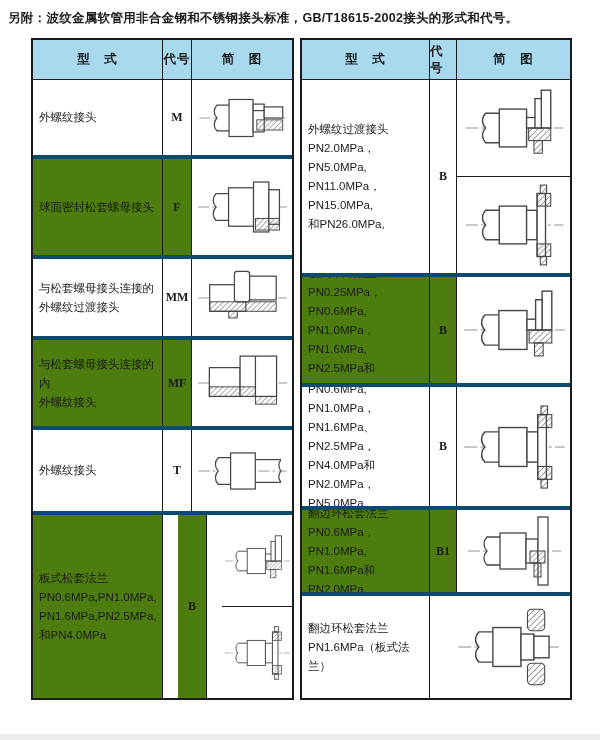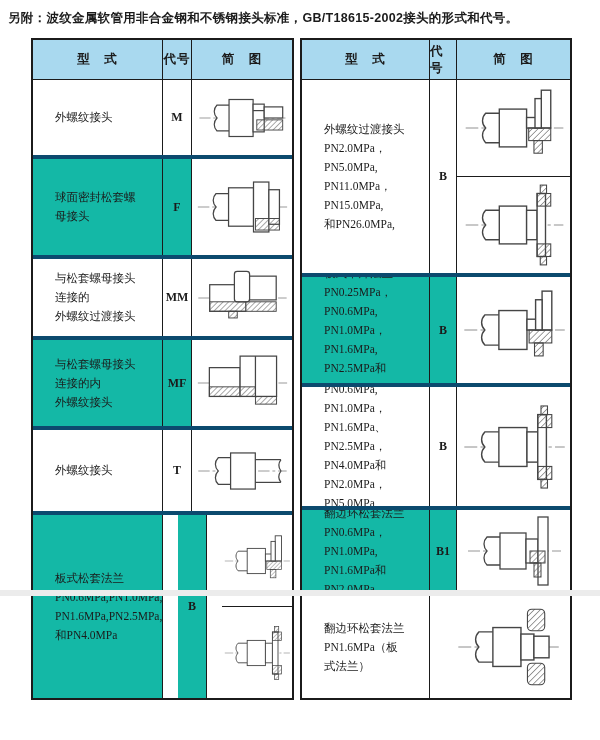--- a/index.html
+++ b/index.html
@@ -1,41 +1,41 @@
 <!DOCTYPE html>
 <html><head>
 <meta charset="utf-8">
 <style>
   html,body{margin:0;padding:0;width:600px;height:740px;background:#fff;overflow:hidden;
     font-family:"Liberation Sans",sans-serif;color:#1b1b1b;}
-  .page{position:relative;width:600px;height:596px;}
+  .page{position:relative;width:600px;height:740px;}
   .title{position:absolute;left:8px;top:10px;font-size:12.5px;font-weight:bold;
     letter-spacing:.3px;white-space:nowrap;}
   .tables{position:absolute;left:31px;top:38px;width:541px;display:flex;gap:6px;}
   .tbl{border:2px solid #1b1b1b;background:#fff;}
   .tbl.left{width:259px;}
   .tbl.right{width:274px;}
   .row{display:flex;border-bottom:4px solid #0c4a6e;box-sizing:border-box;}
   .row:last-child{border-bottom:none;gap:15px;}
   .row.head{height:40px;border-bottom:1.5px solid #1b1b1b;}
   .cell{box-sizing:border-box;border-right:1px solid #1b1b1b;display:flex;
     align-items:center;overflow:hidden;}
   .cell:last-child{border-right:none;}
   .left .c-type{width:130px;}
   .left .c-code{width:29px;}
   .right .c-type{width:128px;}
   .right .c-code{width:27px;}
   .c-diag{flex:1;justify-content:center;}
   .head .cell{justify-content:center;background:#a9d9ef;font-weight:bold;
     font-size:12.5px;letter-spacing:1px;}
-  .c-type{padding:4px 22px;font-family:Liberation Serif, serif;font-size:11.5px;
+  .c-type{padding:4px 6px;font-family:Liberation Sans, sans-serif;font-size:11.5px;
     line-height:19px;white-space:pre-line;}
   .c-code{justify-content:center;font-family:"Liberation Serif",serif;
     font-size:12px;font-weight:bold;}
-  .hl{background:#14b8a6;}
+  .hl{background:#4d7c0f;}
   .split{flex-direction:column;align-items:stretch;padding:0;}
   .split .half{flex:1;display:flex;align-items:center;justify-content:center;}
   .split .half:first-child{border-bottom:1px solid #1b1b1b;}
   svg.diag{display:block;}
   .ln{fill:#fff;stroke:#454545;stroke-width:1.3;}
   .ht{fill:url(#hatch);stroke:#454545;stroke-width:1;}
   .cl{stroke:#8a8a8a;stroke-width:.9;stroke-dasharray:12 3 3 3;fill:none;}
   .edge{position:absolute;left:0;bottom:0;width:600px;height:6px;background:#ececec;}
 </style>
 </head>

